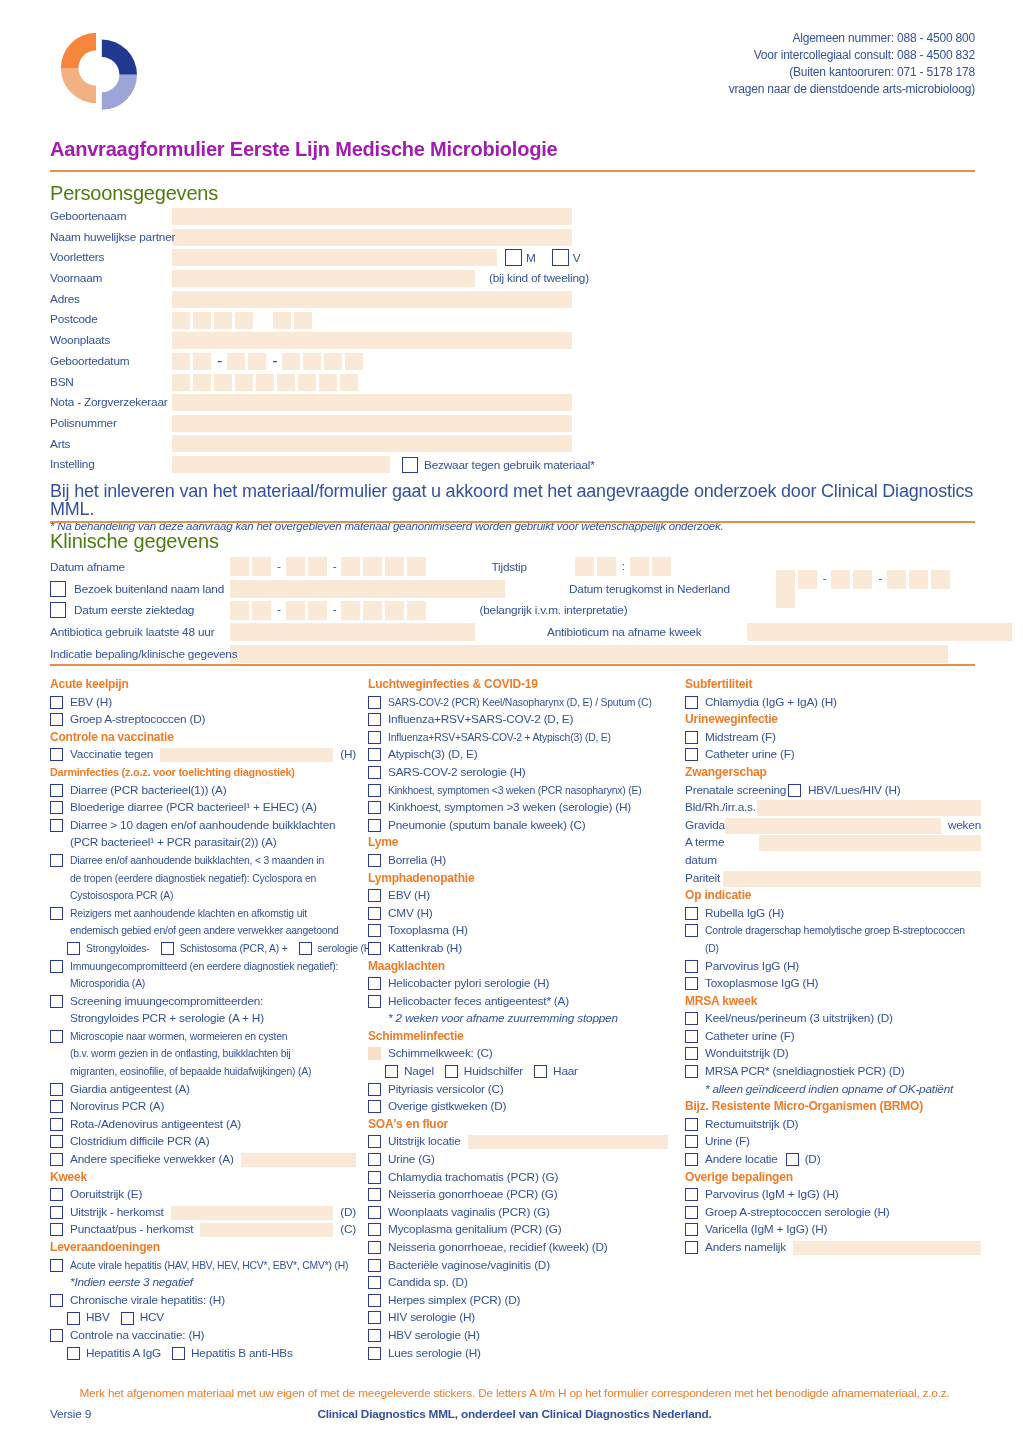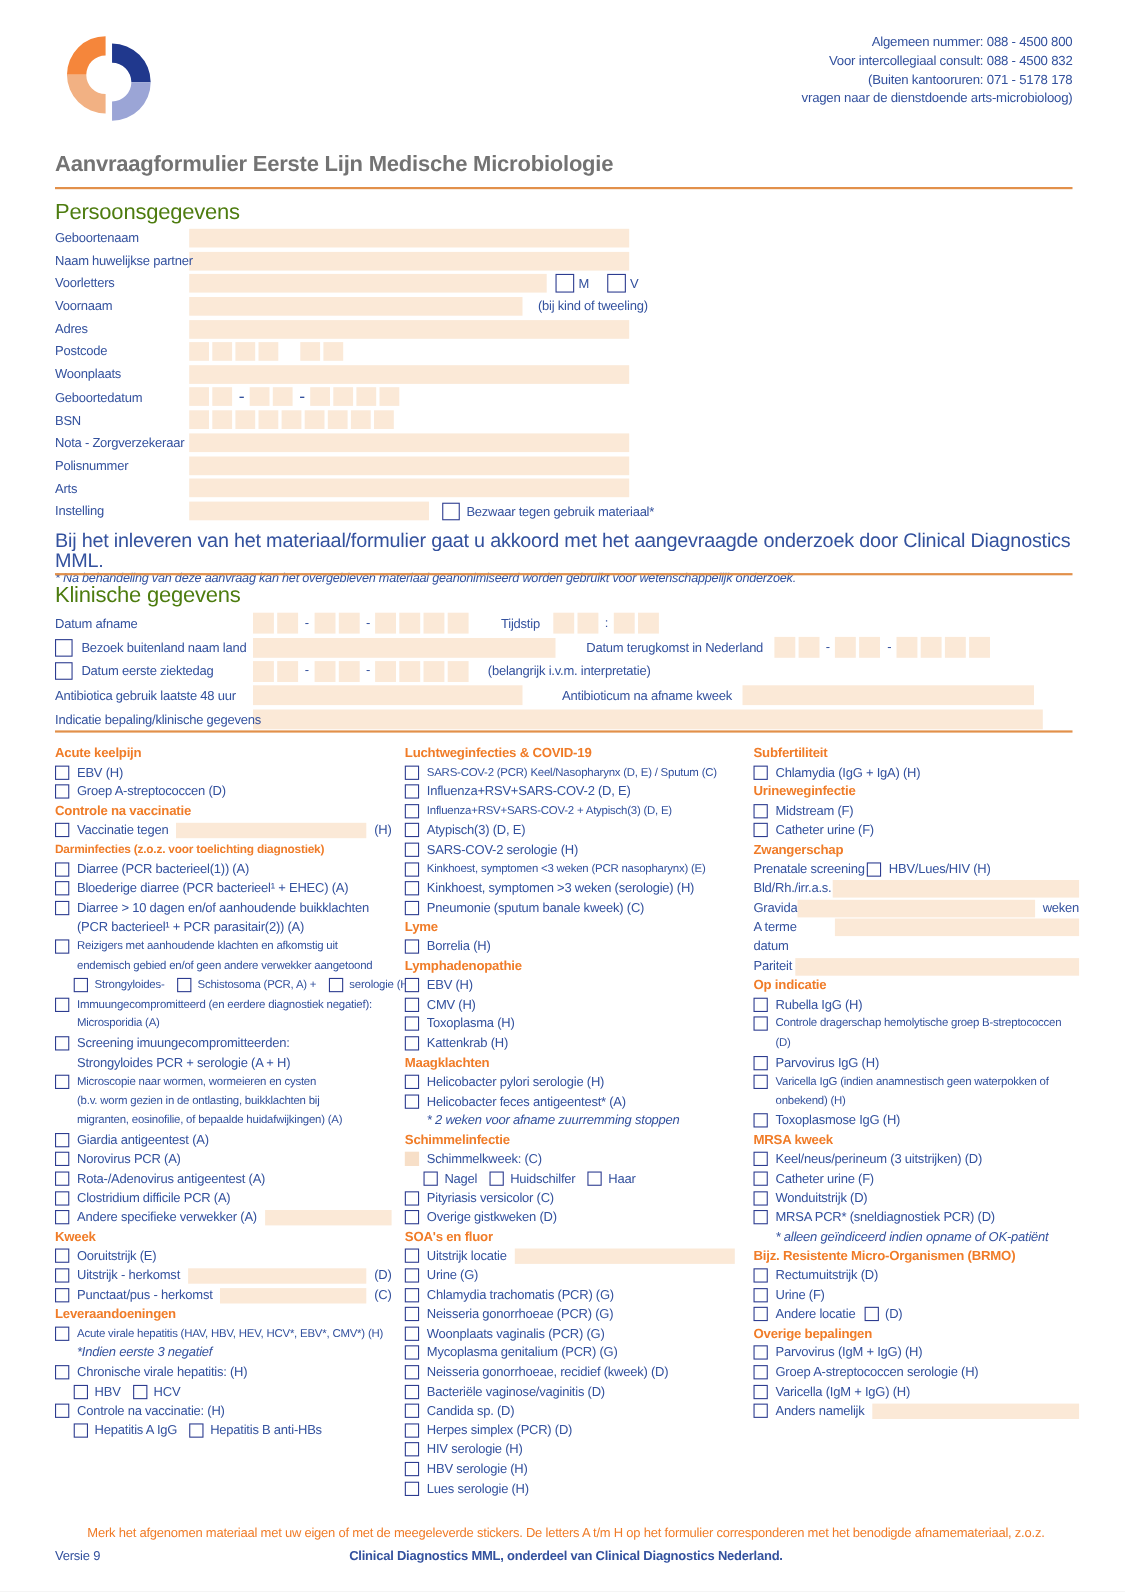--- a/index.html
+++ b/index.html
@@ -6,21 +6,21 @@
   .page{position:relative;width:1023px;height:1447px;background:#ffffff;margin:0 auto;
         font-family:"Liberation Sans",sans-serif;color:#33519E;letter-spacing:-0.2px;overflow:hidden;}
   
   .hdr{position:absolute;top:30px;left:50px;right:48px;display:flex;align-items:flex-start;}
   .logo{width:92px;height:86px;flex:none;}
   .brand{margin-left:14px;margin-top:16px;}
   .brand .b1{font-size:17px;color:#44546B;letter-spacing:0.2px;}
   .brand .b2{font-size:17px;color:#9FA8D2;letter-spacing:0.6px;}
   .contact{margin-left:auto;text-align:right;font-size:12px;line-height:17px;color:#33519E;}
   
-  .title{position:absolute;top:138px;left:50px;font-size:20px;font-weight:bold;color:#737373;text-align:right;}
+  .title{position:absolute;top:138px;left:50px;font-size:20px;font-weight:bold;color:#a21caf;text-align:right;}
   .hrline{position:absolute;left:50px;right:48px;border-top:2px solid #E2904A;}
   .sect{position:absolute;left:50px;font-size:20px;color:#4d7c0f;}
   
   .prows{position:absolute;top:206px;left:50px;right:48px;}
   .prow{position:relative;height:20.7px;padding-left:122px;}
   .plabel{position:absolute;left:0;top:3px;font-size:11.8px;white-space:nowrap;}
   .prowc{display:flex;align-items:center;height:100%;}
   .pfield{height:17px;background:#FBE9D7;flex:none;}
   .mvlab{margin:0 4px;font-size:11.8px;}
   .ckb{border:1.5px solid #2D3C90;background:#fff;flex:none;box-sizing:border-box;}
@@ -32,21 +32,21 @@
   .dgbox{display:inline-block;width:18px;height:17px;background:#FBE9D7;margin-right:3px;vertical-align:middle;}
   .dg-lg .dgbox{width:19px;height:19px;}
   .dgsep{display:inline-block;margin:0 5px 0 3px;}
   .dgsep.gap{width:9px;}
   
   .agr{position:absolute;top:482px;left:50px;right:48px;}
   .agr .a1{font-size:18px;line-height:18px;}
   .agr .a2{font-size:11.5px;font-style:italic;line-height:17px;}
   
   .krows{position:absolute;top:556px;left:50px;right:48px;}
-  .krow{position:relative;height:21.7px;padding-left:180px;display:flex;align-items:center;font-size:11.8px;}
+  .krow{position:relative;height:21.7px;padding-left:180px;display:flex;align-items:center;font-size:11.8px;gap:36px;}
   .klabel{position:absolute;left:0;top:0;height:100%;display:flex;align-items:center;white-space:nowrap;}
   .klabel .ckb{margin-right:8px;}
   .kfield{height:18px;background:#FBE9D7;flex:none;}
   .klbl2{white-space:nowrap;}
   
   .cols{position:absolute;top:676px;left:50px;right:44px;height:714px;}
   .col{position:absolute;top:0;}
   .chead{font-weight:bold;font-size:12px;color:#F07C28;line-height:17.6px;white-space:nowrap;}
   .item{display:flex;font-size:11.8px;line-height:17.6px;}
   .ck{width:13px;height:13px;border:1.3px solid #2D3C90;background:#fff;flex:none;margin:2px 7px 0 0;box-sizing:border-box;}
@@ -253,20 +253,26 @@
           <span class="ck"></span>
           <span class="txt">Bloederige diarree (PCR bacterieel¹ + EHEC) (A)</span>
         </div>
         <div class="item">
           <span class="ck"></span>
           <span class="txt">Diarree &gt; 10 dagen en/of aanhoudende buikklachten
 (PCR bacterieel¹ + PCR parasitair(2)) (A)</span>
         </div>
         <div class="item small">
           <span class="ck"></span>
+          <span class="txt">Diarree en/of aanhoudende buikklachten, &lt; 3 maanden in
+de tropen (eerdere diagnostiek negatief): Cyclospora en
+Cystoisospora PCR (A)</span>
+        </div>
+        <div class="item small">
+          <span class="ck"></span>
           <span class="txt">Reizigers met aanhoudende klachten en afkomstig uit
 endemisch gebied en/of geen andere verwekker aangetoond</span>
         </div>
         <div class="subrow small">
           <span class="ck"></span>
           <span class="sclab">Strongyloides-</span>
           <span class="ck"></span>
           <span class="sclab">Schistosoma (PCR, A) +</span>
           <span class="ck"></span>
           <span class="sclab">serologie (H)</span>
@@ -537,25 +543,20 @@
           <span class="ck"></span>
           <span class="txt">Rubella IgG (H)</span>
         </div>
         <div class="item small">
           <span class="ck"></span>
           <span class="txt">Controle dragerschap hemolytische groep B-streptococcen (D)</span>
         </div>
         <div class="item">
           <span class="ck"></span>
           <span class="txt">Parvovirus IgG (H)</span>
-        </div>
-        <div class="item small">
-          <span class="ck"></span>
-          <span class="txt">Varicella IgG (indien anamnestisch geen waterpokken of
-onbekend) (H)</span>
         </div>
         <div class="item">
           <span class="ck"></span>
           <span class="txt">Toxoplasmose IgG (H)</span>
         </div>
         <div class="chead">MRSA kweek</div>
         <div class="item">
           <span class="ck"></span>
           <span class="txt">Keel/neus/perineum (3 uitstrijken) (D)</span>
         </div>

